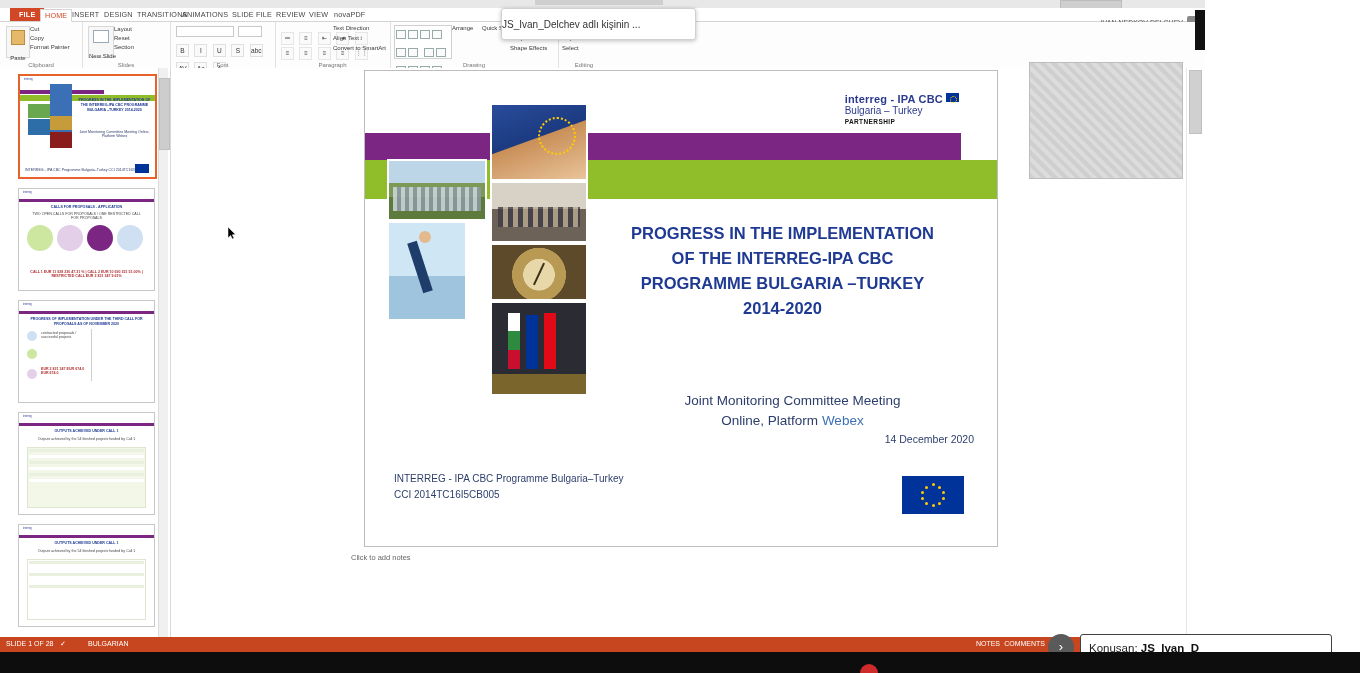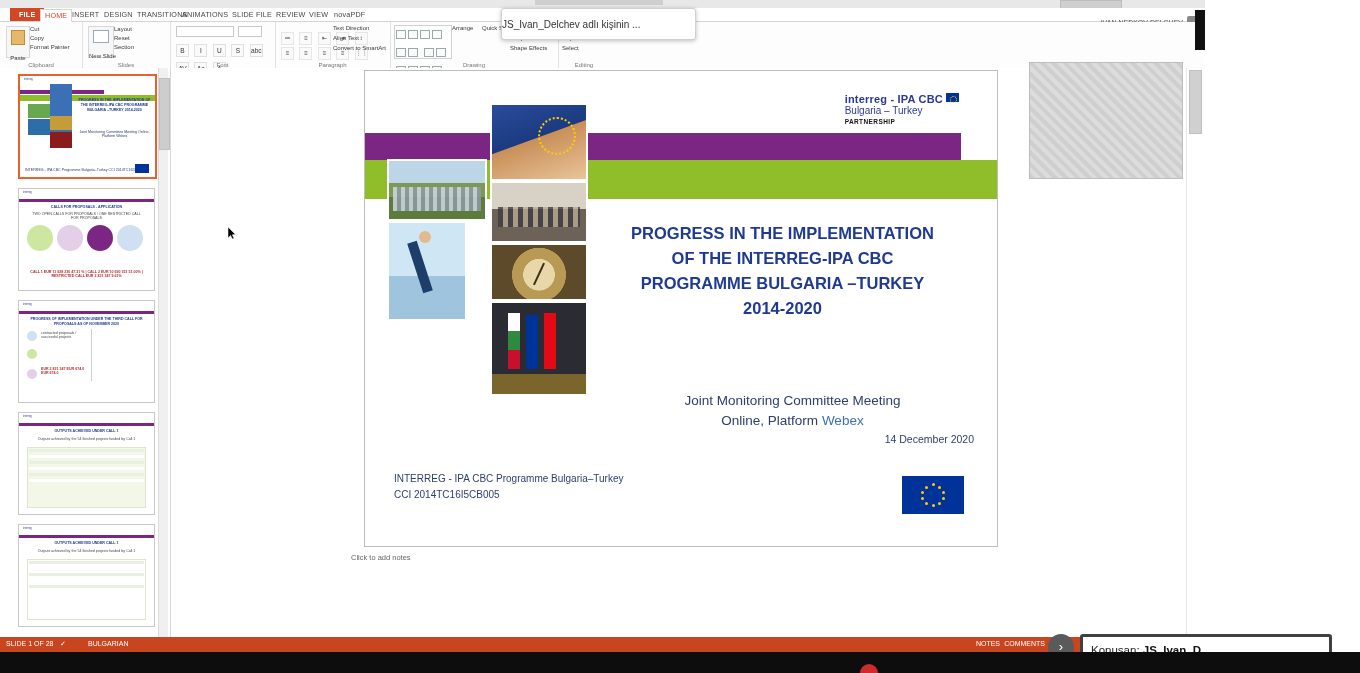--- a/index.html
+++ b/index.html
@@ -97,21 +97,21 @@
   .sb-comments{position:absolute;right:160px;top:3px;}
   .sb-icon{position:absolute;right:145px;top:3px;}
 
   
   .tooltip{position:absolute;left:501px;top:8px;width:195px;height:32px;background:#fff;border:1px solid #d0d0d0;border-radius:3px;box-shadow:0 1px 4px rgba(0,0,0,.25);font-size:10px;color:#333;line-height:32px;box-sizing:border-box;}
   .topgray{position:absolute;left:535px;top:0;width:128px;height:5px;background:#cfcfcf;}
   .sharebar{position:absolute;left:1029px;top:62px;width:152px;height:115px;background:#d9d9d9;border:1px solid #bdbdbd;}
   .checker{position:absolute;inset:0;background-image:repeating-linear-gradient(45deg,#cfcfcf 0 4px,#dcdcdc 4px 8px);}
   .rightpanel{position:absolute;left:1205px;top:0;width:155px;height:652px;background:#ffffff;}
   .arrow-btn{position:absolute;left:1048px;top:634px;width:26px;height:26px;border-radius:13px;background:#5a5a5a;color:#fff;font-size:13px;text-align:center;line-height:26px;}
-  .speaker{position:absolute;left:1080px;top:634px;width:252px;height:26px;background:#fff;border:3px solid #404040;border-radius:3px;font-size:11.5px;color:#222;line-height:26px;padding-left:8px;box-sizing:border-box;}
+  .speaker{position:absolute;left:1080px;top:634px;width:252px;height:26px;background:#fff;border:1px solid #404040;border-radius:3px;font-size:11.5px;color:#222;line-height:26px;padding-left:8px;box-sizing:border-box;}
   .speaker b{color:#111;}
   .bottomstrip{position:absolute;left:0;top:652px;width:1360px;height:21px;background:#0d0d0d;}
   .blackpane{position:absolute;left:1195px;top:10px;width:10px;height:40px;background:#111;}
   .cursor{position:absolute;left:228px;top:227px;width:7px;height:11px;}
   .cursor svg{display:block;}
   .redhint{position:absolute;left:860px;top:664px;width:18px;height:9px;background:#cf2b2b;border-radius:9px 9px 0 0;}
 </style>
 </head>
 <body>
 

